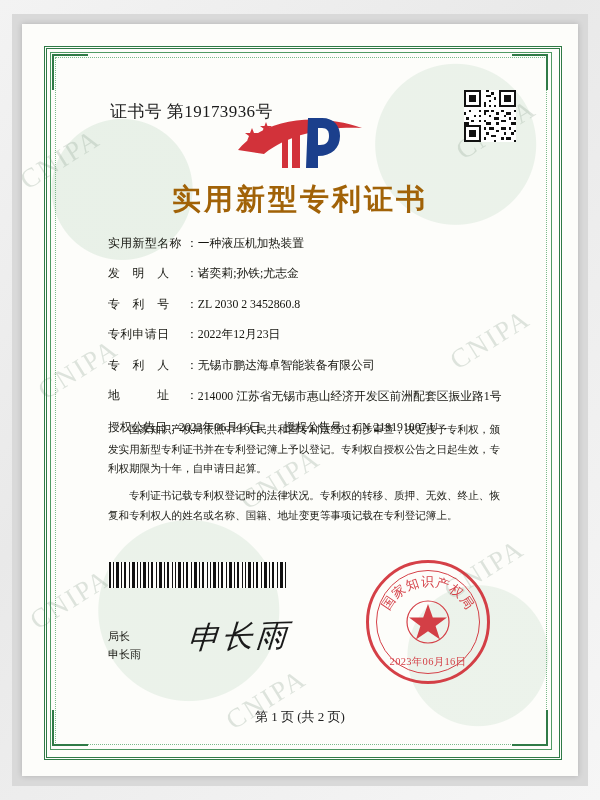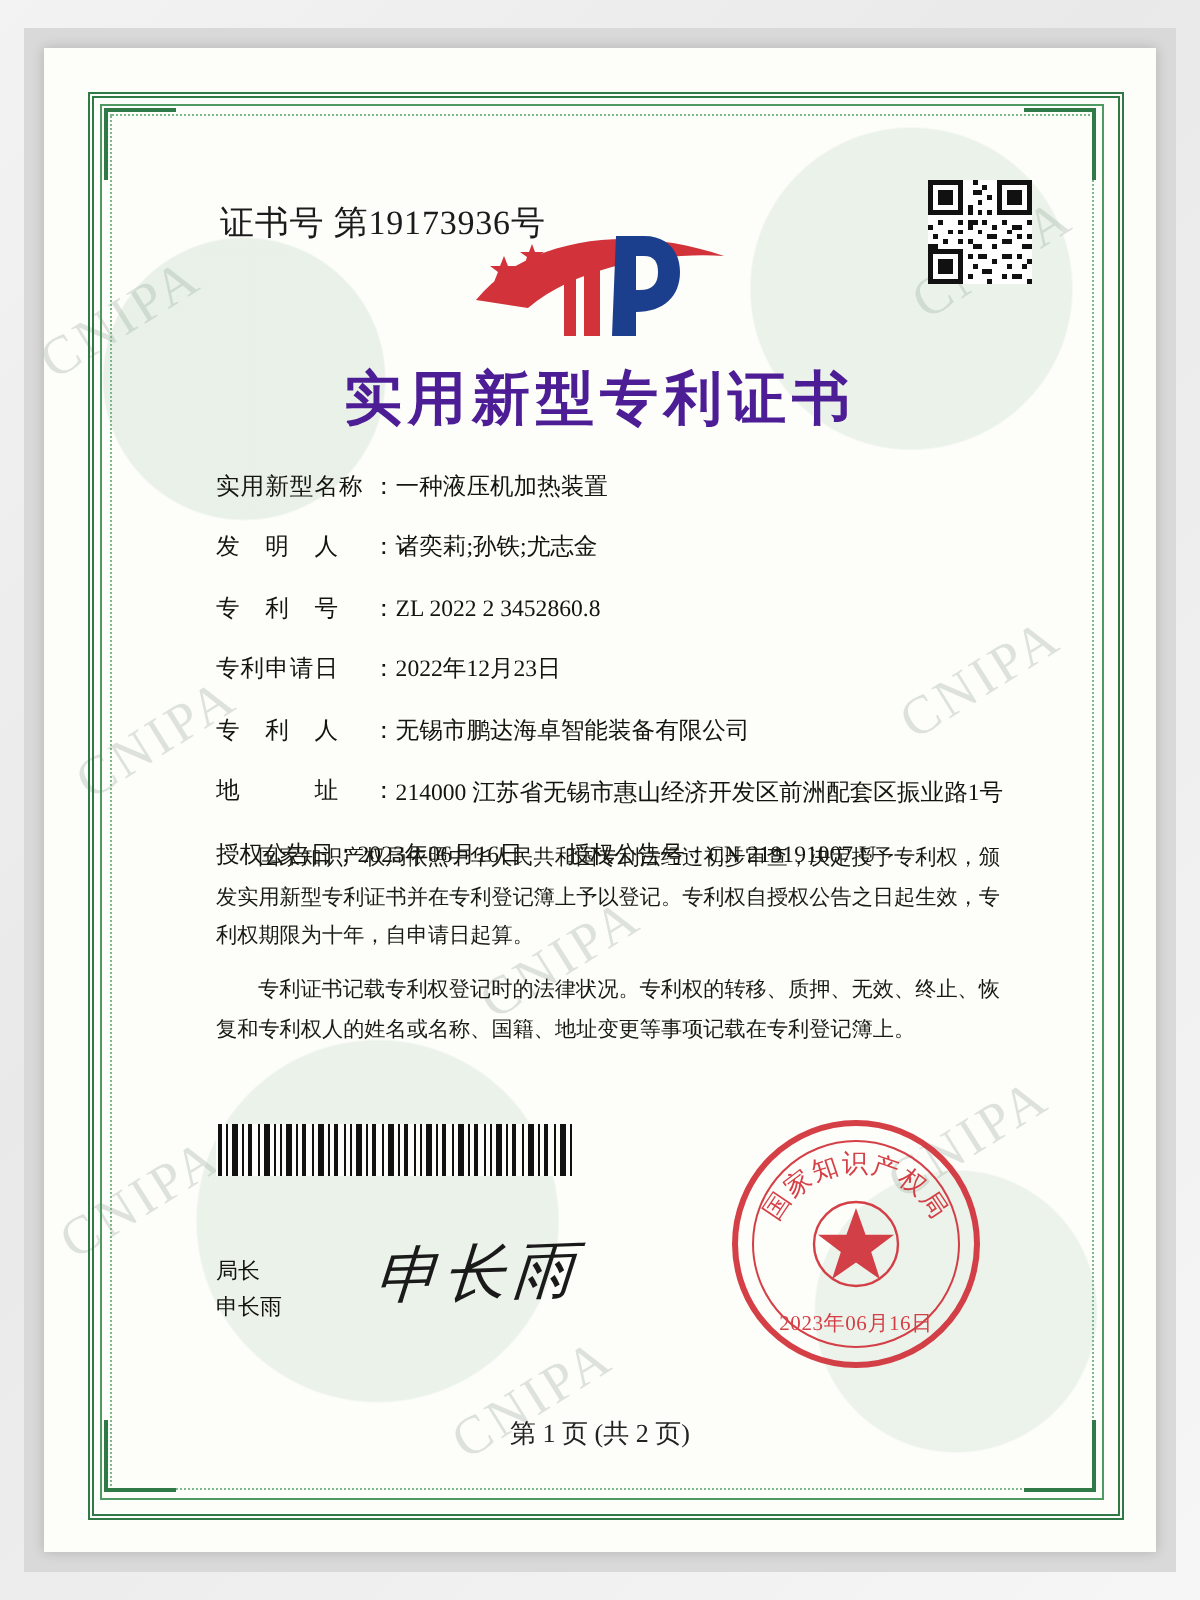--- a/index.html
+++ b/index.html
@@ -133,21 +133,21 @@
   }
 
   .title {
     position: absolute;
     left: 0; top: 112px;
     width: 100%;
     text-align: center;
     font-size: 29px;
     font-weight: bold;
     letter-spacing: 3px;
-    color: #4c1d95;
+    color: #a16207;
     font-family: "Liberation Serif", serif;
   }
 
   .fields {
     position: absolute;
     left: 46px; top: 168px;
     width: 396px;
     font-size: 11.8px;
     color: #15150f;
   }
@@ -353,21 +353,21 @@
 
         <div class="row">
           <div class="label">发　明　人</div>
           <div class="colon">：</div>
           <div class="value">诸奕莉;孙铁;尤志金</div>
         </div>
 
         <div class="row">
           <div class="label">专　利　号</div>
           <div class="colon">：</div>
-          <div class="value">ZL 2022 2 3452860.8</div>
+          <div class="value">ZL 2030 2 3452860.8</div>
         </div>
 
         <div class="row">
           <div class="label">专利申请日</div>
           <div class="colon">：</div>
           <div class="value">2022年12月23日</div>
         </div>
 
         <div class="row">
           <div class="label">专　利　人</div>

